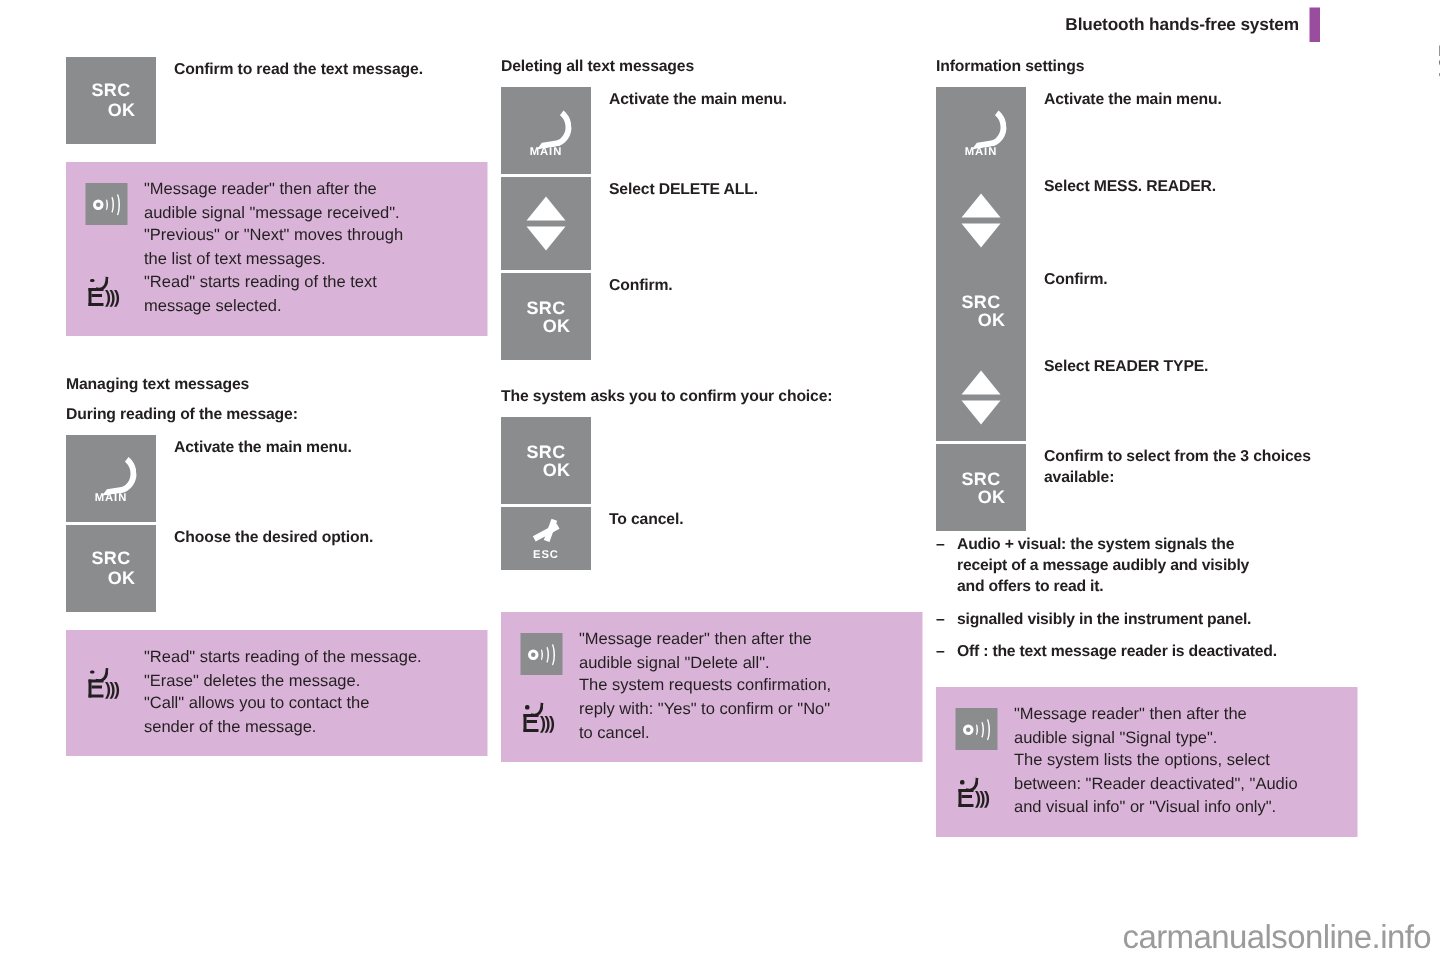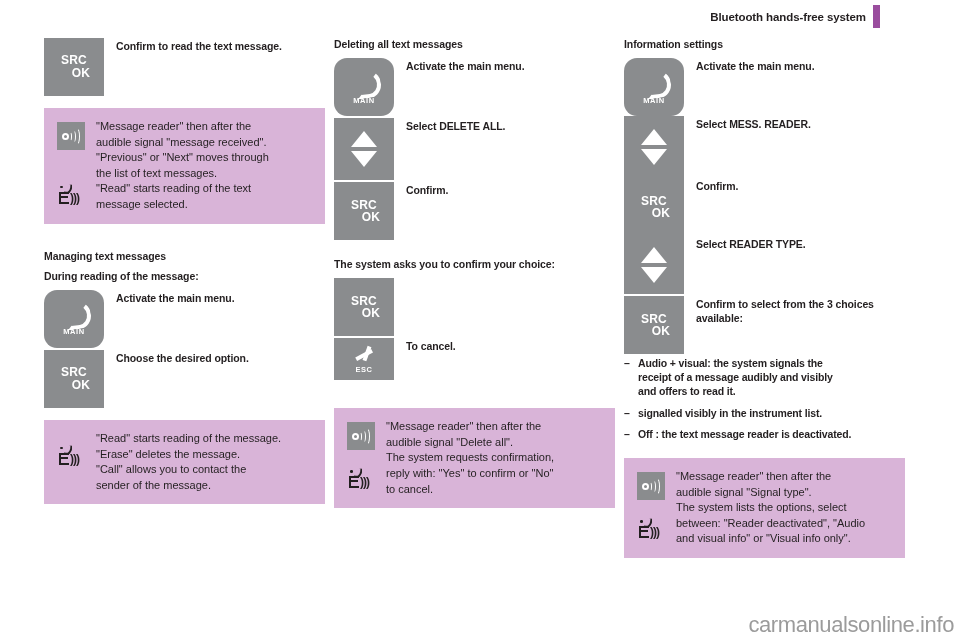--- a/index.html
+++ b/index.html
@@ -91,21 +91,21 @@
     background: #8a8c8e;
     display: flex;
     flex-direction: column;
     align-items: center;
     justify-content: center;
     color: #ffffff;
     position: relative;
   }
   .icon-box.h-arrows  { height: 62px; }
   .icon-box.h-src     { height: 58px; }
-  .icon-box.h-main    { height: 58px; border-radius: 13px; }
+  .icon-box.h-main    { height: 58px; }
   .icon-box.h-esc     { height: 42px; }
   .icon-box.h-arrows-sm { height: 58px; }
 
   .step-label {
     flex: 1;
     padding-left: 12px;
     padding-top: 2px;
     font-size: 10.5px;
     font-weight: bold;
     color: #231f20;
@@ -561,21 +561,21 @@
       <div class="dash-mark">–</div>
       <div class="dash-body">
         <div>Audio + visual: the system signals the</div>
         <div>receipt of a message audibly and visibly</div>
         <div>and offers to read it.</div>
       </div>
     </div>
     <div class="dash-item">
       <div class="dash-mark">–</div>
       <div class="dash-body">
-        <div>signalled visibly in the instrument list.</div>
+        <div>signalled visibly in the instrument panel.</div>
       </div>
     </div>
     <div class="dash-item">
       <div class="dash-mark">–</div>
       <div class="dash-body">
         <div>Off : the text message reader is deactivated.</div>
       </div>
     </div>
   </div>
 

